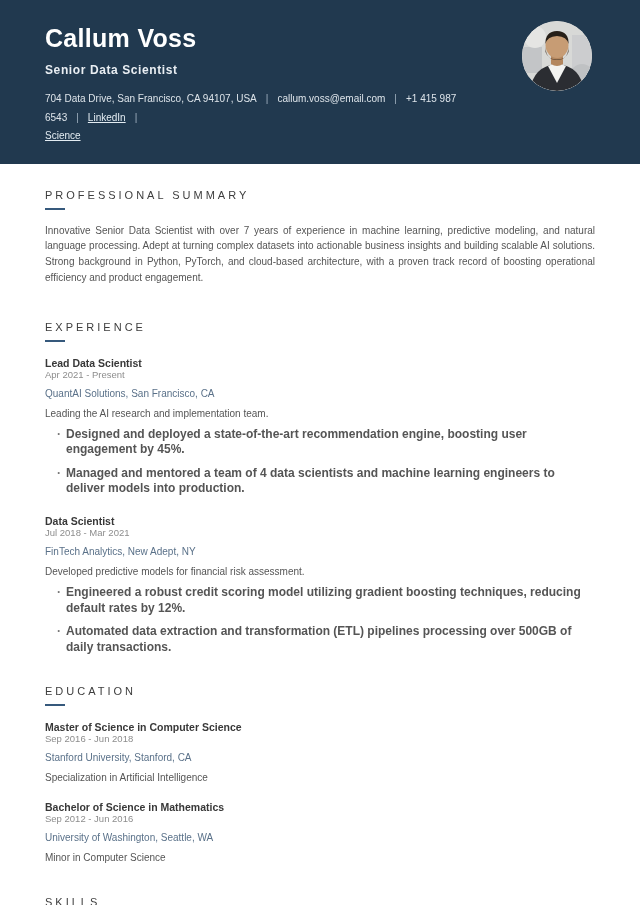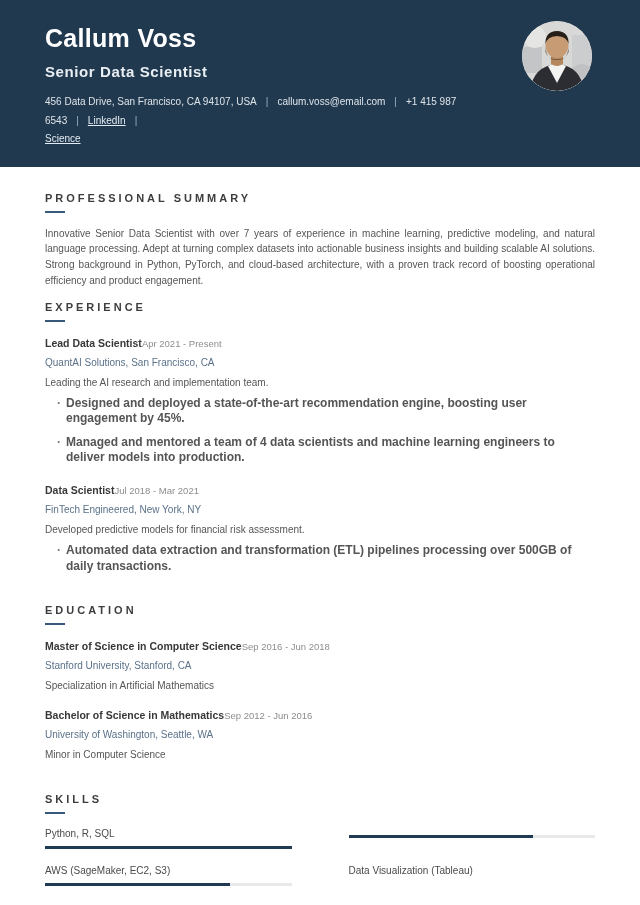--- a/index.html
+++ b/index.html
@@ -9,45 +9,45 @@
     width: 640px; height: 905px; margin: 0 auto; background: #ffffff;
     overflow: hidden; position: relative;
   }
 
   
   .header {
     background: #21394f; color: #ffffff;
     padding: 24px 48px 18px 45px; position: relative; min-height: 128px;
   }
   .header h1 { font-size: 25px; font-weight: bold; letter-spacing: 0.3px; }
-  .header .job-title { margin-top: 10px; font-size: 15px; font-weight: bold; letter-spacing: 0.6px; color: #e9eef3; }
+  .header .job-title { margin-top: 10px; font-size: 12px; font-weight: bold; letter-spacing: 0.6px; color: #e9eef3; }
   .contact { margin-top: 13px; font-size: 10px; color: #dde4ea; max-width: 470px; }
   .contact-line { line-height: 1.85; }
   .sep { margin: 0 9px; color: #9fb0bf; }
   .clink { color: #e3ecf2; text-decoration: underline; cursor: pointer; }
   .avatar {
     position: absolute; top: 21px; right: 48px; width: 70px; height: 70px;
     border-radius: 50%; overflow: hidden; background: #d6d7d5;
   }
 
   
   main { padding: 0 45px; }
-  .section { margin-top: 12px; }
+  .section { margin-top: 35px; }
   .section.summary-sec { margin-top: 25px; }
   .section.edu-sec { margin-top: 30px; }
   .section.skills-sec { margin-top: 33px; }
-  h2 { font-size: 11px; font-weight: bold; letter-spacing: 3px; color: #3d3d3d; }
+  h2 { font-size: 11px; font-weight: normal; letter-spacing: 3px; color: #3d3d3d; }
   .rule { width: 20px; height: 2px; background: #36597c; margin-top: 7px; }
 
   .summary-text {
     margin-top: 13px; font-size: 10px; line-height: 1.58; color: #555555;
     text-align: justify;
   }
 
-  .entry-head { display: flex; align-items: baseline; margin-top: 15px; }
+  .entry-head { display: flex; align-items: baseline; margin-top: 15px; flex-direction: column; }
   .entry-head.later { margin-top: 18px; }
   .entry-title { font-size: 10.5px; font-weight: bold; color: #383838; }
   .entry-dates { font-size: 9.5px; color: #8d8d8d; white-space: nowrap; }
   .entry-org { margin-top: 8px; font-size: 10px; color: #5a7189; }
   .entry-desc { margin-top: 9px; font-size: 10px; color: #555555; }
   ul.bullets { margin-top: 5px; list-style: none; padding-left: 12px; }
   ul.bullets li { position: relative; padding-left: 9px; margin-top: 8px; font-size: 12px; color: #555555; line-height: 1.3; font-weight: bold; }
   ul.bullets li::before { content: "\00B7"; position: absolute; left: 0; top: 0; color: #777777; }
 
   
@@ -59,21 +59,21 @@
 </head>
 <body>
 
 <div class="page">
 
   <header class="header">
     <h1>Callum Voss</h1>
     <div class="job-title">Senior Data Scientist</div>
     <div class="contact">
       <div class="contact-line">
-        <span>456 Data Drive, San Francisco, CA 94107, USA</span><span class="sep">|</span><span>callum.voss@email.com</span><span class="sep">|</span><span>+1 415 987 6543</span><span class="sep">|</span><a class="clink">LinkedIn</a><span class="sep">|</span>
+        <span>704 Data Drive, San Francisco, CA 94107, USA</span><span class="sep">|</span><span>callum.voss@email.com</span><span class="sep">|</span><span>+1 415 987 6543</span><span class="sep">|</span><a class="clink">LinkedIn</a><span class="sep">|</span>
       </div>
       <div class="contact-line">
         <a class="clink">Science</a>
       </div>
     </div>
     <div class="avatar">
       <svg viewBox="0 0 70 70" width="70" height="70">
         <defs>
             <clipPath id="avclip">
               <circle cx="35" cy="35" r="35"></circle>
@@ -119,39 +119,40 @@
           <li>Designed and deployed a state-of-the-art recommendation engine, boosting user engagement by 45%.</li>
           <li>Managed and mentored a team of 4 data scientists and machine learning engineers to deliver models into production.</li>
         </ul>
       </div>
 
       <div>
         <div class="entry-head later">
           <span class="entry-title">Data Scientist</span>
           <span class="entry-dates">Jul 2018 - Mar 2021</span>
         </div>
-        <div class="entry-org">FinTech Engineered, New York, NY</div>
+        <div class="entry-org">FinTech Analytics, New Adept, NY</div>
         <div class="entry-desc">Developed predictive models for financial risk assessment.</div>
         <ul class="bullets">
+          <li>Engineered a robust credit scoring model utilizing gradient boosting techniques, reducing default rates by 12%.</li>
           <li>Automated data extraction and transformation (ETL) pipelines processing over 500GB of daily transactions.</li>
         </ul>
       </div>
     </section>
 
     <section class="section edu-sec">
       <h2>EDUCATION</h2>
       <div class="rule"></div>
 
       <div>
         <div class="entry-head">
           <span class="entry-title">Master of Science in Computer Science</span>
           <span class="entry-dates">Sep 2016 - Jun 2018</span>
         </div>
         <div class="entry-org">Stanford University, Stanford, CA</div>
-        <div class="entry-desc">Specialization in Artificial Mathematics</div>
+        <div class="entry-desc">Specialization in Artificial Intelligence</div>
       </div>
 
       <div>
         <div class="entry-head later">
           <span class="entry-title">Bachelor of Science in Mathematics</span>
           <span class="entry-dates">Sep 2012 - Jun 2016</span>
         </div>
         <div class="entry-org">University of Washington, Seattle, WA</div>
         <div class="entry-desc">Minor in Computer Science</div>
       </div>

